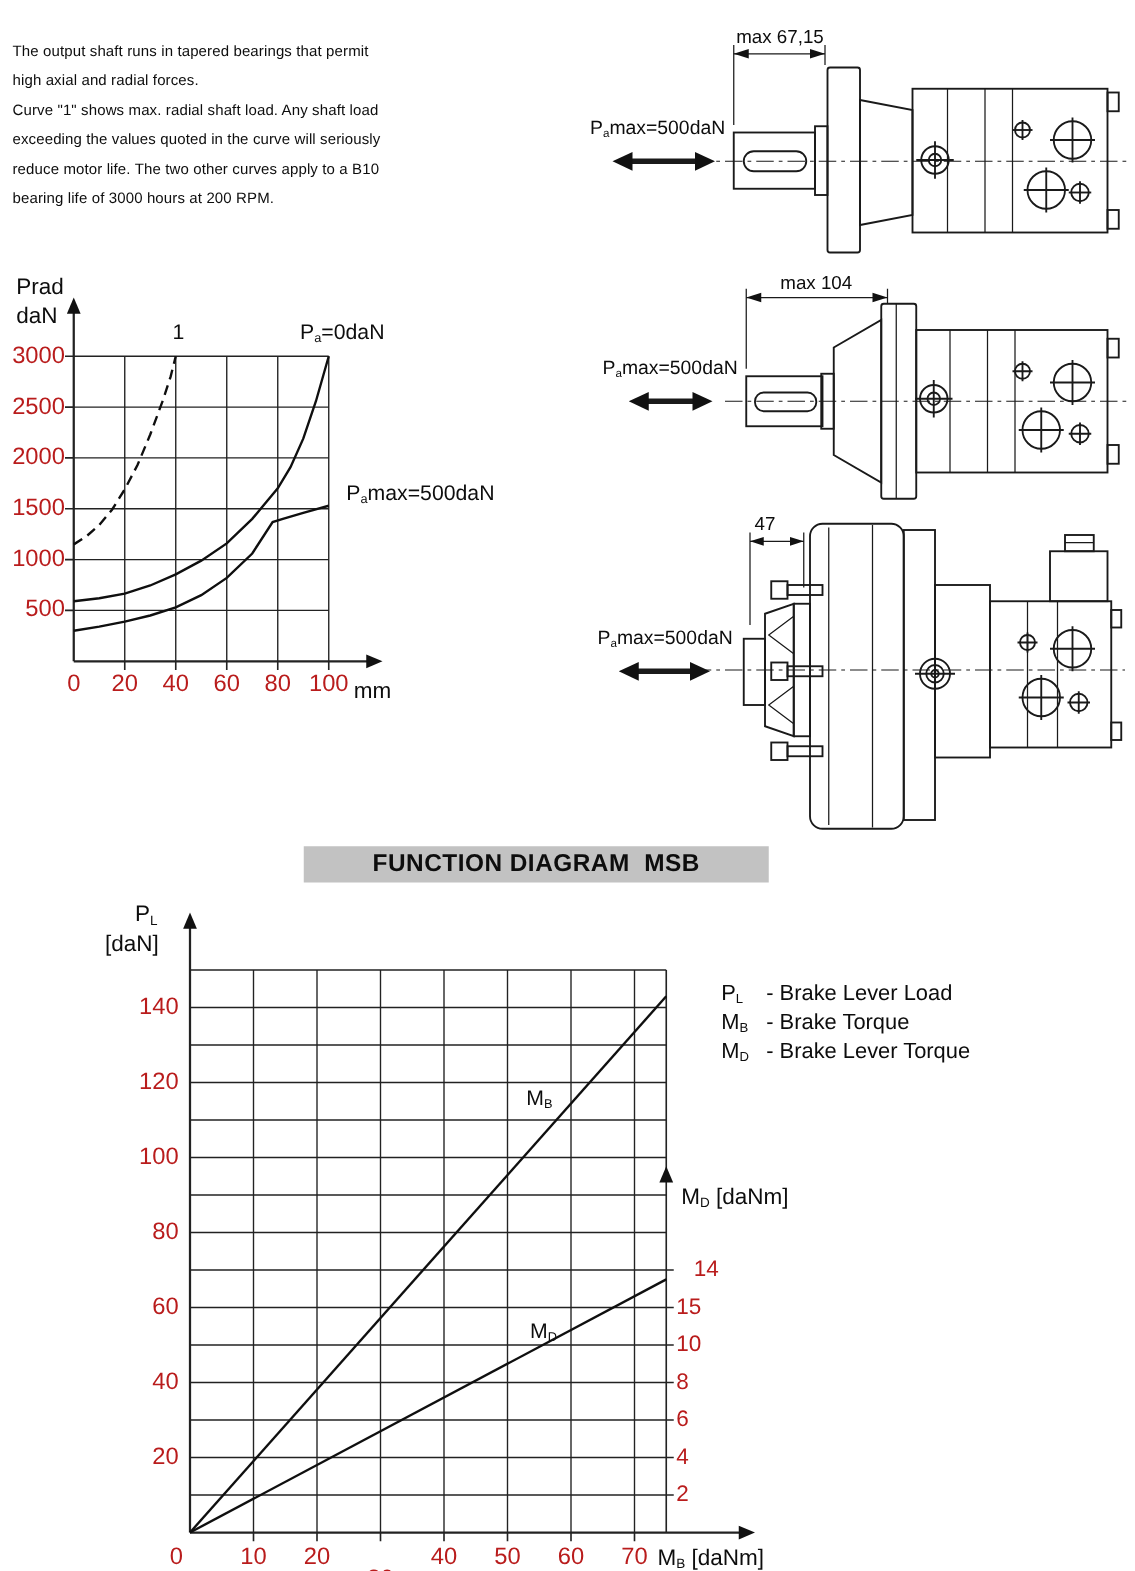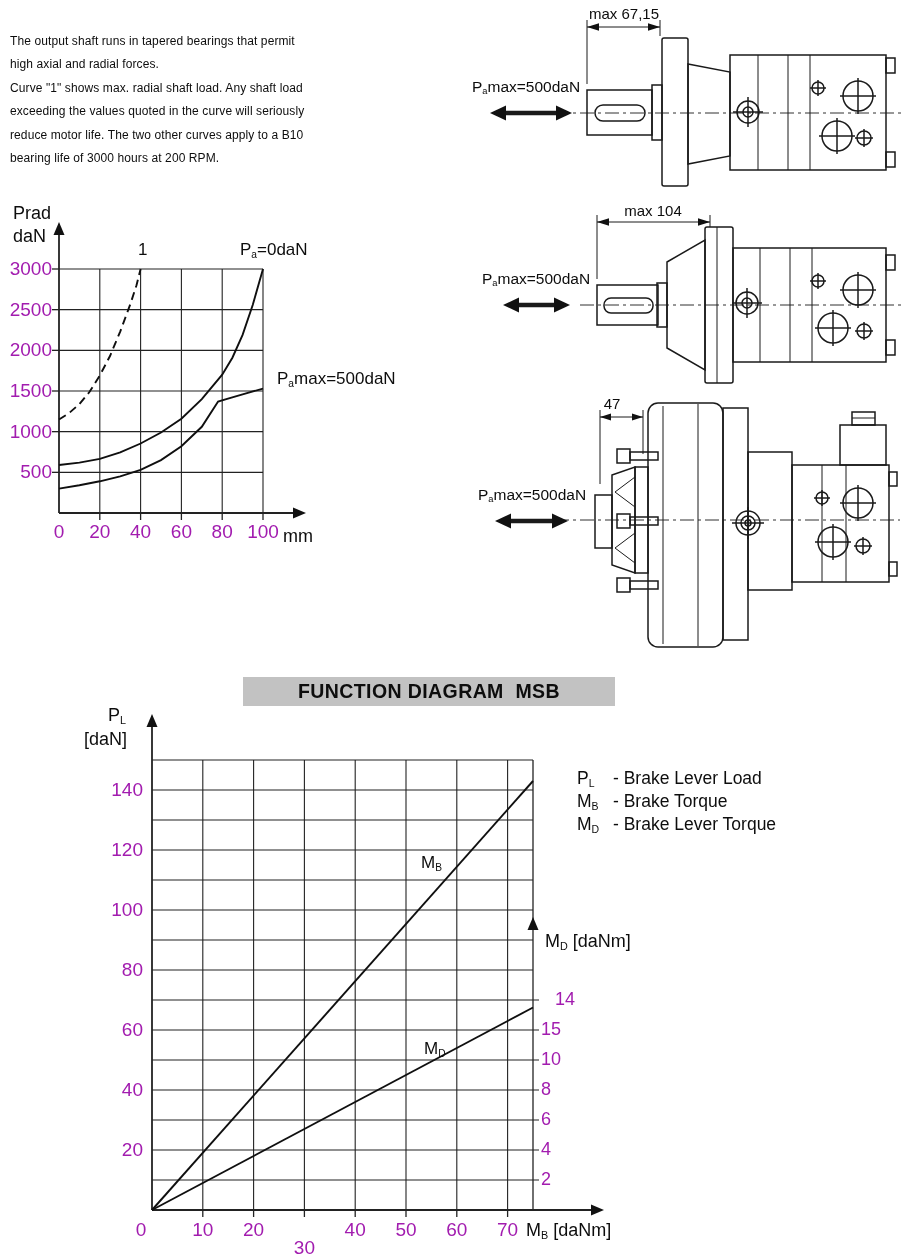--- a/index.html
+++ b/index.html
@@ -1,22 +1,22 @@
 <!DOCTYPE html>
 <html><head>
 <meta charset="utf-8">
 <style>
   html,body{margin:0;padding:0;background:#888;}
   #page{position:relative;width:908px;height:1257px;background:#ffffff;overflow:hidden;
         font-family:"Liberation Sans",sans-serif;color:#0d0d0d;}
   #intro{position:absolute;left:10px;top:30px;width:478px;font-size:12px;line-height:23.4px;
          white-space:pre-line;letter-spacing:0.1px;}
-  .chart,.drawing{position:absolute;}
+  .chart,.drawing{position:absolute;margin-top:16px;}
   .chart svg,.drawing svg{position:absolute;left:0;top:0;}
-  .clabel{position:absolute;font-size:19px;white-space:nowrap;color:#a21caf;}
+  .clabel{position:absolute;font-size:19px;white-space:nowrap;color:#b91c1c;}
   .axis-label{position:absolute;font-size:18px;white-space:nowrap;}
   .curve-label{position:absolute;font-size:17px;white-space:nowrap;}
   .dim-label{position:absolute;font-size:15px;white-space:nowrap;}
   .load-label{position:absolute;font-size:15.5px;white-space:nowrap;}
   sub{font-size:0.6em;vertical-align:-0.25em;}
   #fn-title{position:absolute;left:243px;top:677px;width:372px;height:29px;background:#c2c2c2;
             font-weight:bold;font-size:19.5px;text-align:center;line-height:29px;white-space:pre;
             letter-spacing:0.4px;}
   .legend{position:absolute;left:577px;top:62px;font-size:17.5px;}
   .legend-row{display:flex;height:23px;align-items:center;}

